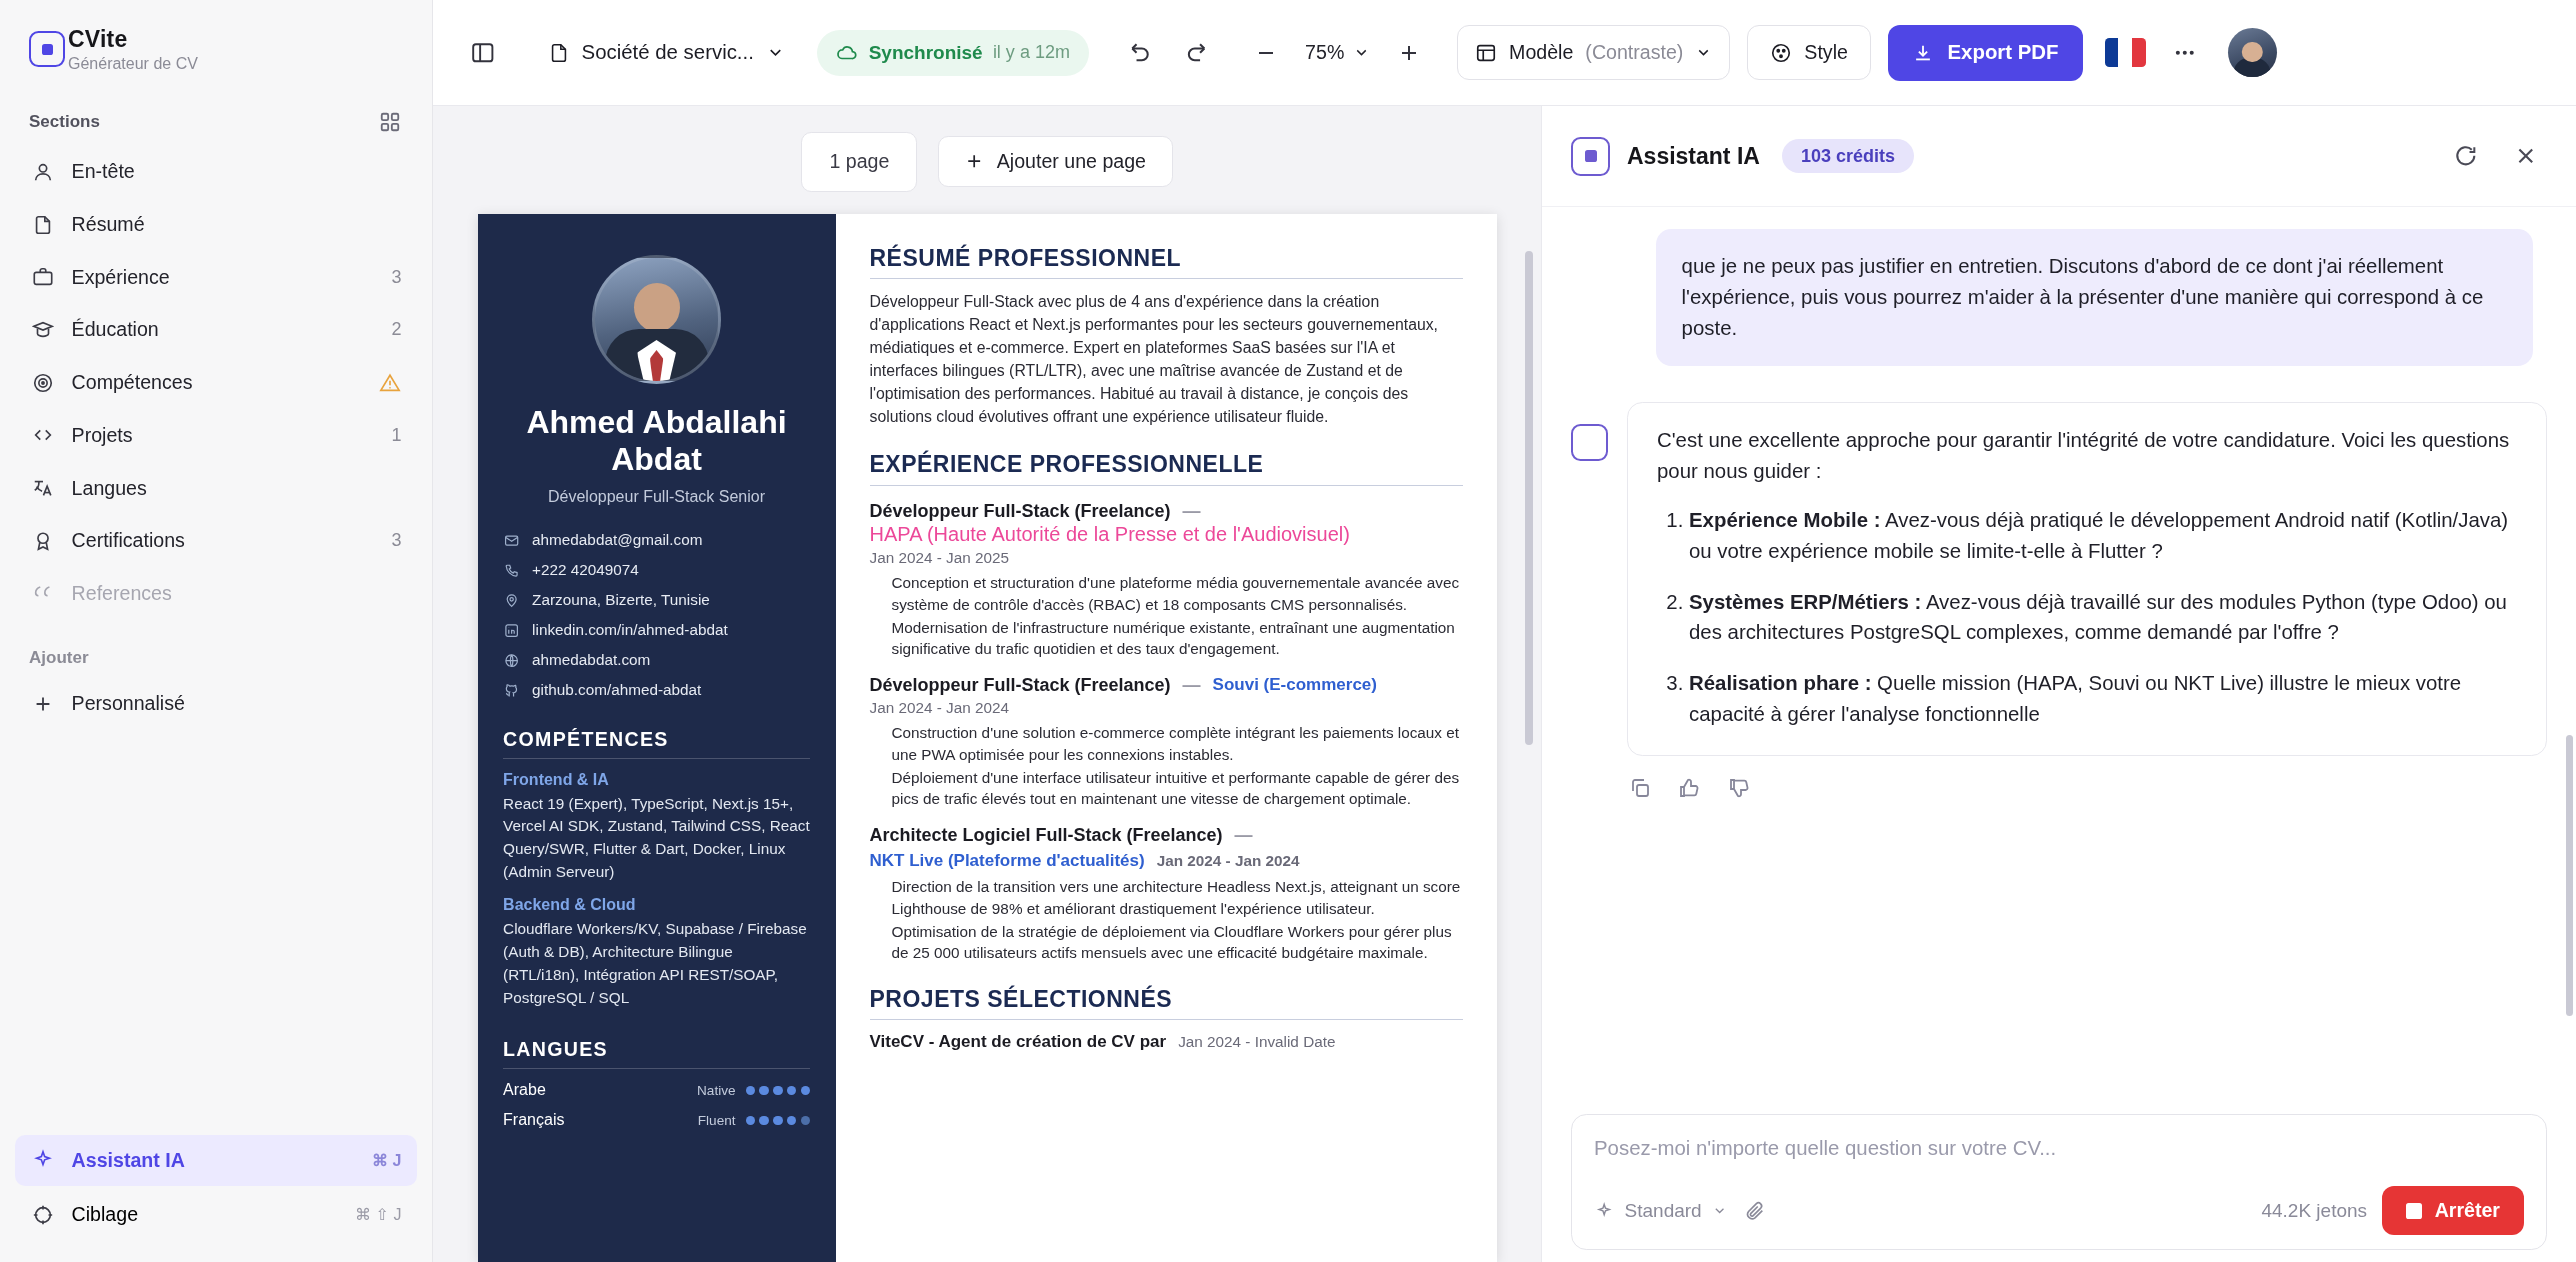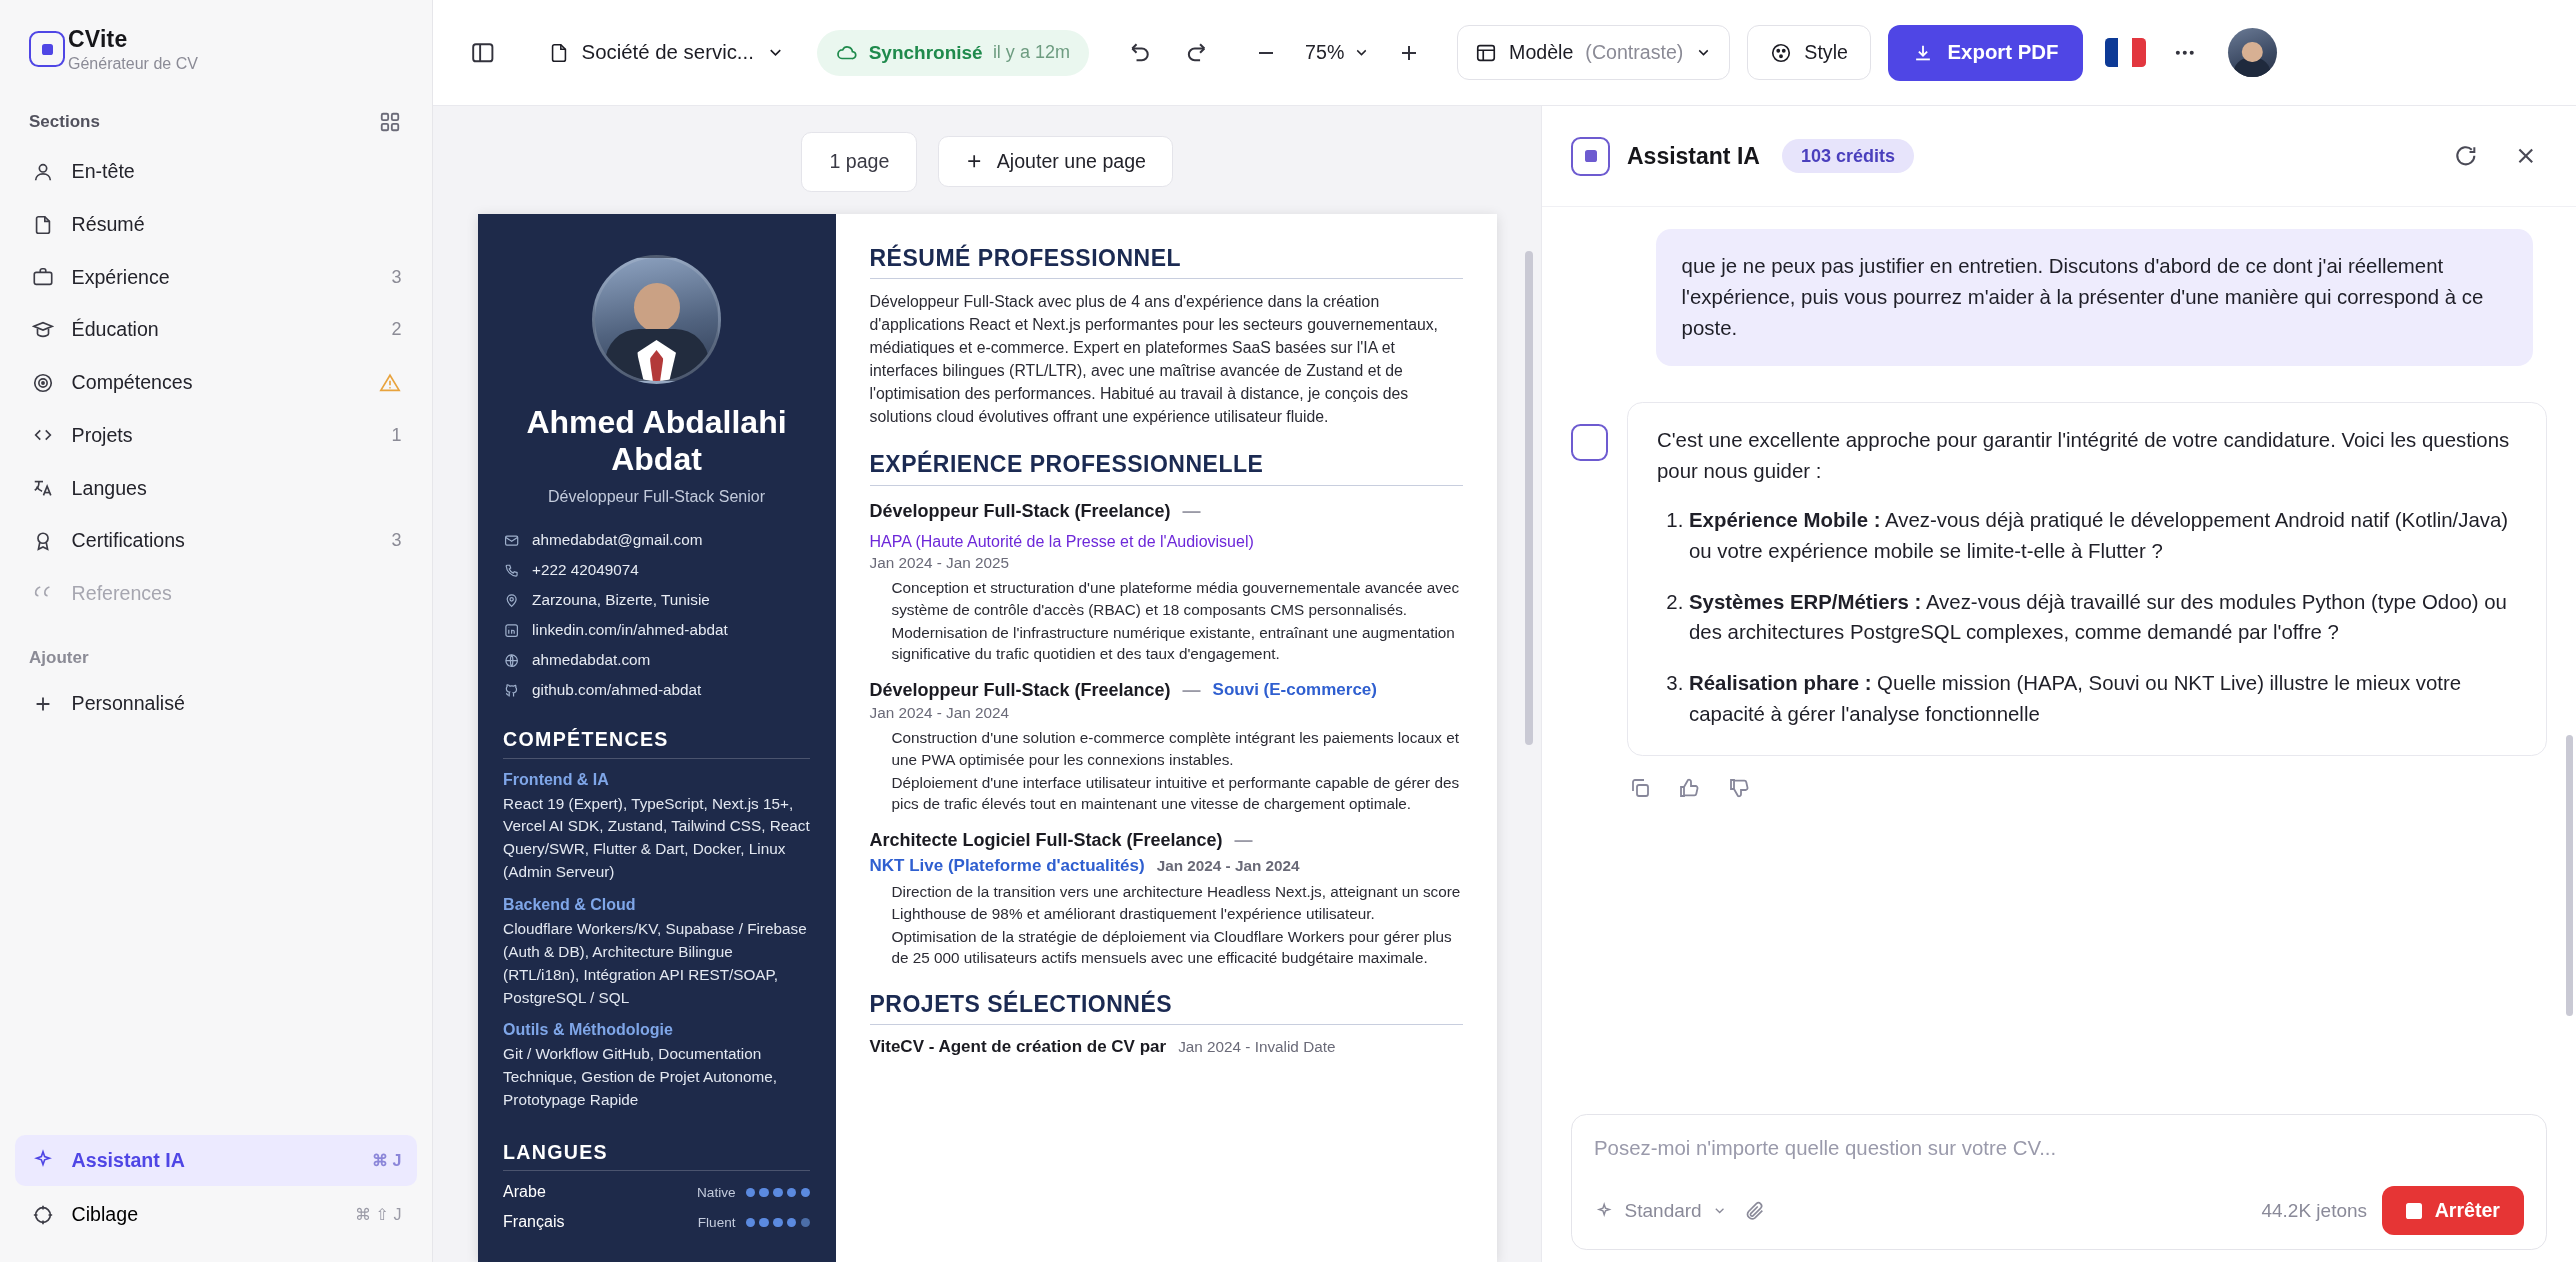--- a/index.html
+++ b/index.html
@@ -194,21 +194,21 @@
   .dots i.on { background:#5b8ae0; }
 
   .cv-right { flex:1; padding: 31px 34px; color:#1b1b22; min-width:0; }
   .r-title { font-size: 23px; font-weight: 700; letter-spacing: 0.5px; color:#1b2a52; border-bottom:1.7px solid #c8cede; padding-bottom: 6.8px; }
   .r-title + .r-para { margin-top: 12px; }
   .r-para { font-size: 15.8px; line-height: 1.45; color:#2b2b34; }
   .r-job { margin-top: 15.3px; }
   .r-job-head { display:flex; align-items:center; gap: 12px; font-size: 18px; font-weight: 700; flex-wrap: wrap; }
   .r-dash { color:#9a9aa6; }
   .r-company { color:#2f5fd0; font-size: 17px; }
-  .r-link { color:#6d28d9; font-size: 16px; margin-top: 11px; display:block; }
+  .r-link { color:#ec4899; font-size: 20px; margin-top: 1px; display:block; }
   .r-dates { color:#6a6a78; font-size: 15.3px; margin-top: 3.4px; }
   .r-bullets { margin-top: 5.1px; padding-left: 22px; }
   .r-bullets li { font-size: 15.3px; line-height: 1.4; color:#2b2b34; margin-top: 1.7px; list-style: none; }
   .r-sec { margin-top: 22px; }
   .r-proj { margin-top: 12px; font-size: 17px; font-weight:700; display:flex; gap:12px; align-items:center; flex-wrap:wrap; }
   .r-proj .meta { font-weight: 400; font-size: 15.3px; color:#6a6a78; }
 
   .vscroll {
     position:absolute; right: 8.5px; top: 145px; width: 7.7px; height: 494px;
     background:#c9c9d4; border-radius: 5.1px;
@@ -657,24 +657,20 @@
             </div>
 
             <div class="cv-sec-title">COMPÉTENCES</div>
             <div>
               <div class="cv-skill-cat">Frontend &amp; IA</div>
               <div class="cv-skill-body">React 19 (Expert), TypeScript, Next.js 15+, Vercel AI SDK, Zustand, Tailwind CSS, React Query/SWR, Flutter &amp; Dart, Docker, Linux (Admin Serveur)</div>
             </div>
             <div>
               <div class="cv-skill-cat">Backend &amp; Cloud</div>
               <div class="cv-skill-body">Cloudflare Workers/KV, Supabase / Firebase (Auth &amp; DB), Architecture Bilingue (RTL/i18n), Intégration API REST/SOAP, PostgreSQL / SQL</div>
-            </div>
-            <div>
-              <div class="cv-skill-cat">Outils &amp; Méthodologie</div>
-              <div class="cv-skill-body">Git / Workflow GitHub, Documentation Technique, Gestion de Projet Autonome, Prototypage Rapide</div>
             </div>
 
             <div class="cv-sec-title">LANGUES</div>
             <div class="cv-lang-row">
               <span>Arabe</span>
               <span class="cv-lang-right">
                 <span class="cv-lang-lvl">Native</span>
                 <span class="dots">
                     <i class="on"></i>
                     <i class="on"></i>

